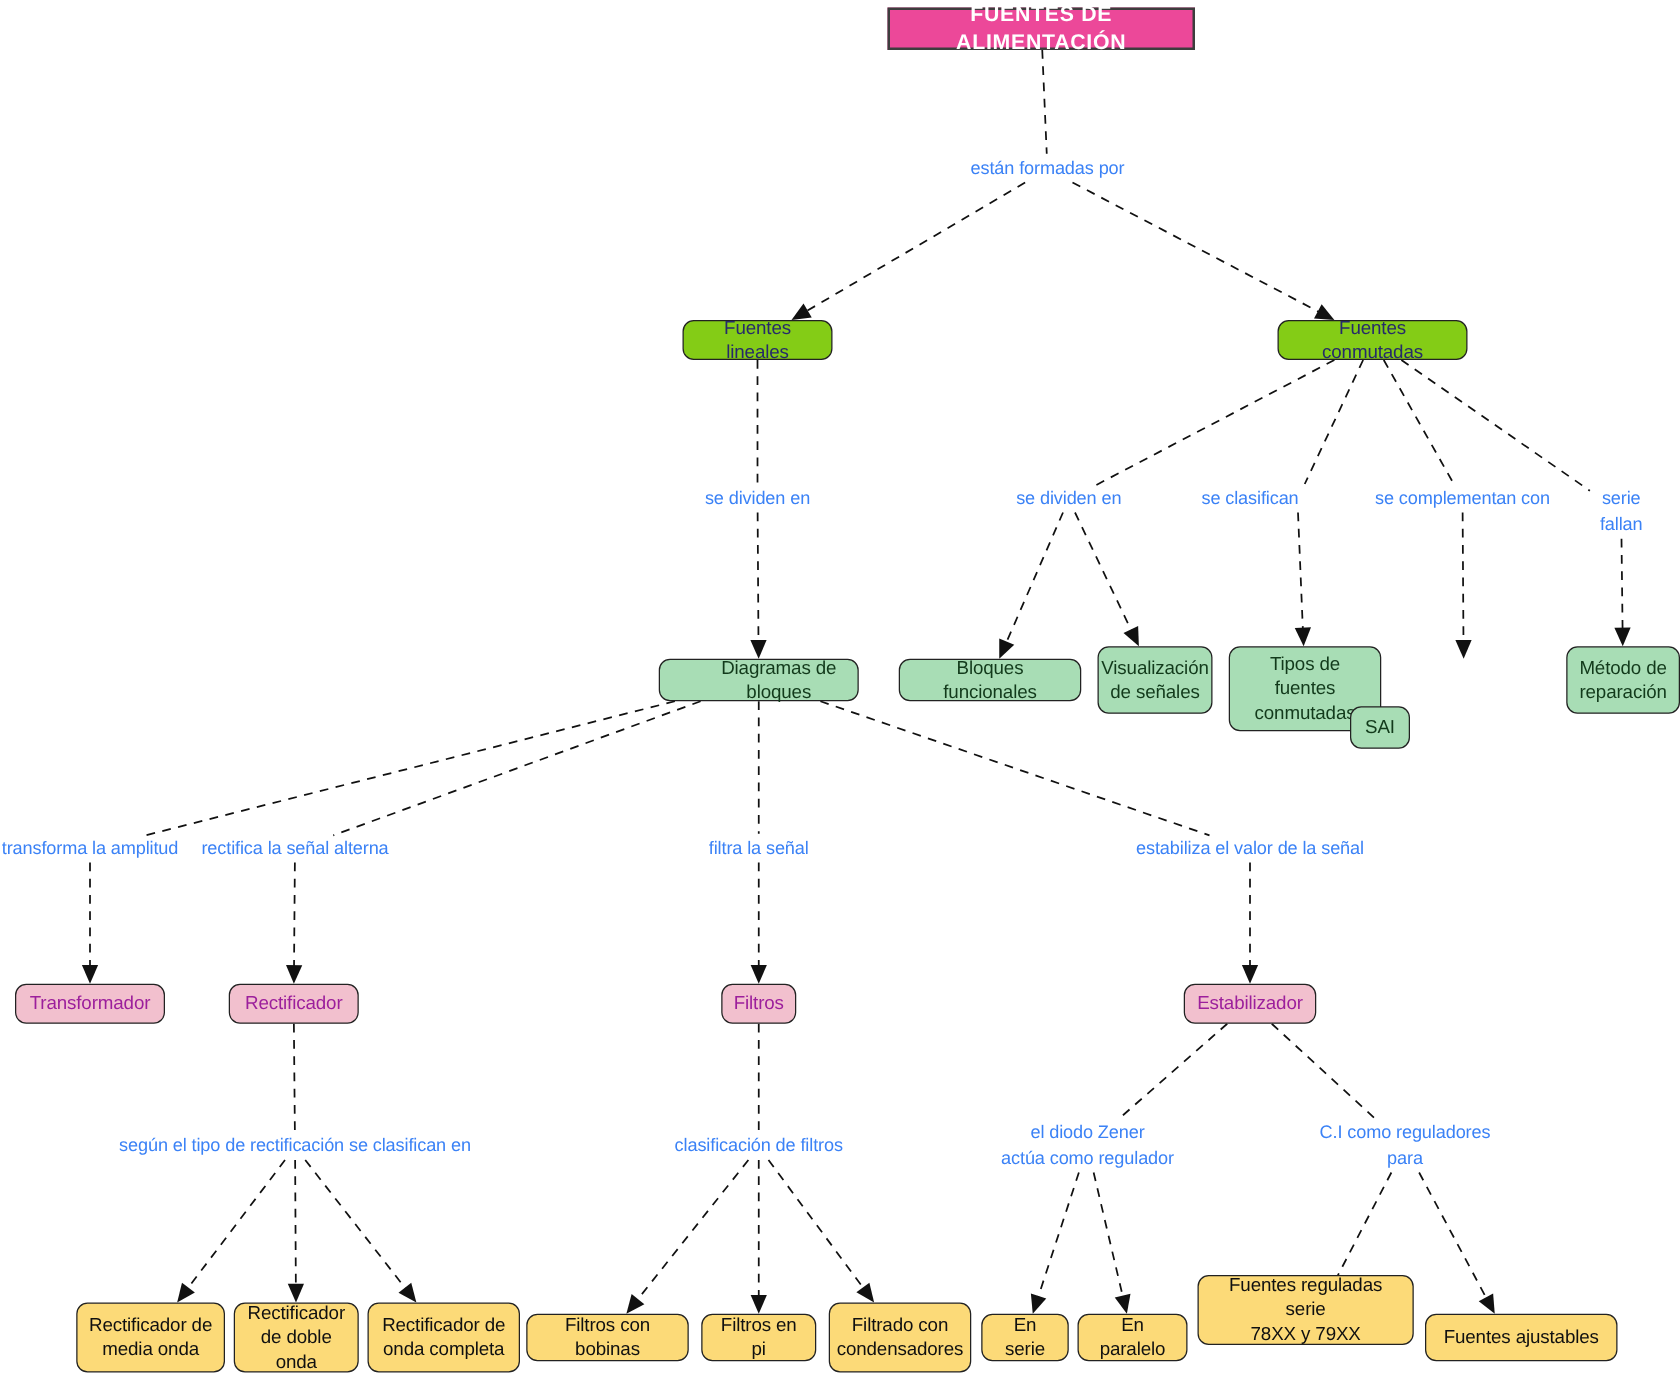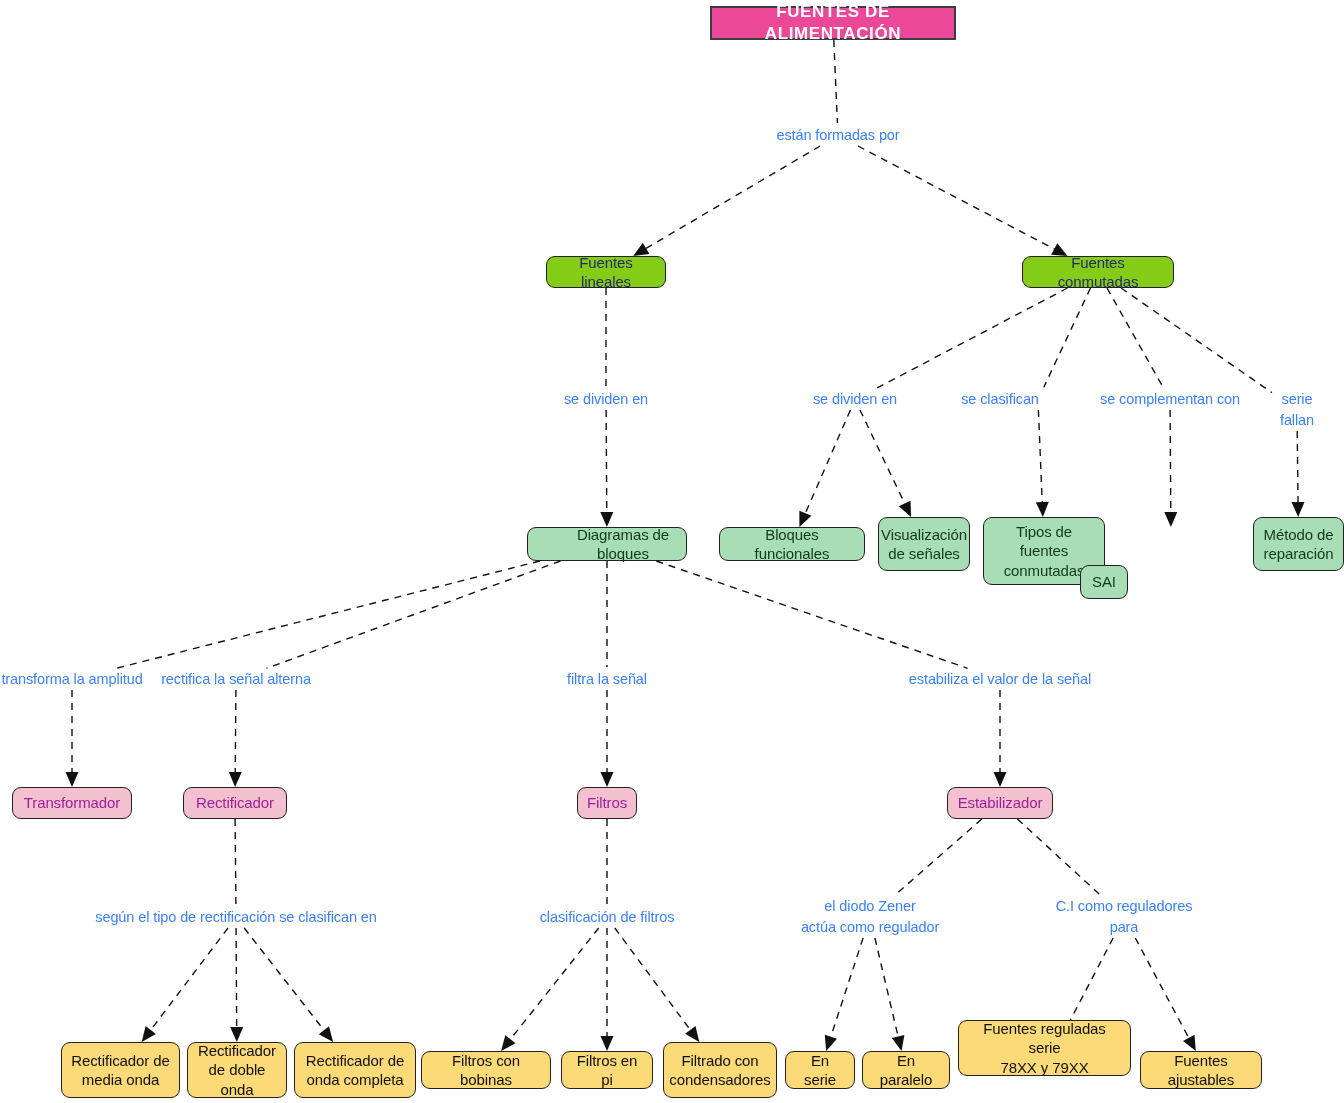--- a/index.html
+++ b/index.html
@@ -168,21 +168,21 @@
     <div class="node yellow" style="left: 294px; top: 1042px; width: 122px; height: 56px;">Rectificador de
 onda completa</div>
     <div class="node yellow" style="left: 421px; top: 1051px; width: 130px; height: 38px;">Filtros con bobinas</div>
     <div class="node yellow" style="left: 561px; top: 1051px; width: 92px; height: 38px;">Filtros en pi</div>
     <div class="node yellow" style="left: 663px; top: 1042px; width: 114px; height: 56px;">Filtrado con
 condensadores</div>
     <div class="node yellow" style="left: 785px; top: 1051px; width: 70px; height: 38px;">En serie</div>
     <div class="node yellow" style="left: 862px; top: 1051px; width: 88px; height: 38px;">En paralelo</div>
     <div class="node yellow" style="left: 958px; top: 1020px; width: 173px; height: 56px;">Fuentes reguladas serie
 78XX y 79XX</div>
-    <div class="node yellow" style="left: 1140px; top: 1051px; width: 122px; height: 38px;">Fuentes ajustables</div>
+    <div class="node yellow" style="left: 1140px; top: 1051px; width: 154px; height: 38px;">Fuentes ajustables</div>
     <div class="edge-label" style="left: 838px; top: 125px;">están formadas por</div>
     <div class="edge-label" style="left: 606px; top: 389px;">se dividen en</div>
     <div class="edge-label" style="left: 855px; top: 389px;">se dividen en</div>
     <div class="edge-label" style="left: 1000px; top: 389px;">se clasifican</div>
     <div class="edge-label" style="left: 1170px; top: 389px;">se complementan con</div>
     <div class="edge-label" style="left: 1297px; top: 389px;">serie fallan</div>
     <div class="edge-label" style="left: 72px; top: 669px;">transforma la amplitud</div>
     <div class="edge-label" style="left: 236px; top: 669px;">rectifica la señal alterna</div>
     <div class="edge-label" style="left: 607px; top: 669px;">filtra la señal</div>
     <div class="edge-label" style="left: 1000px; top: 669px;">estabiliza el valor de la señal</div>

